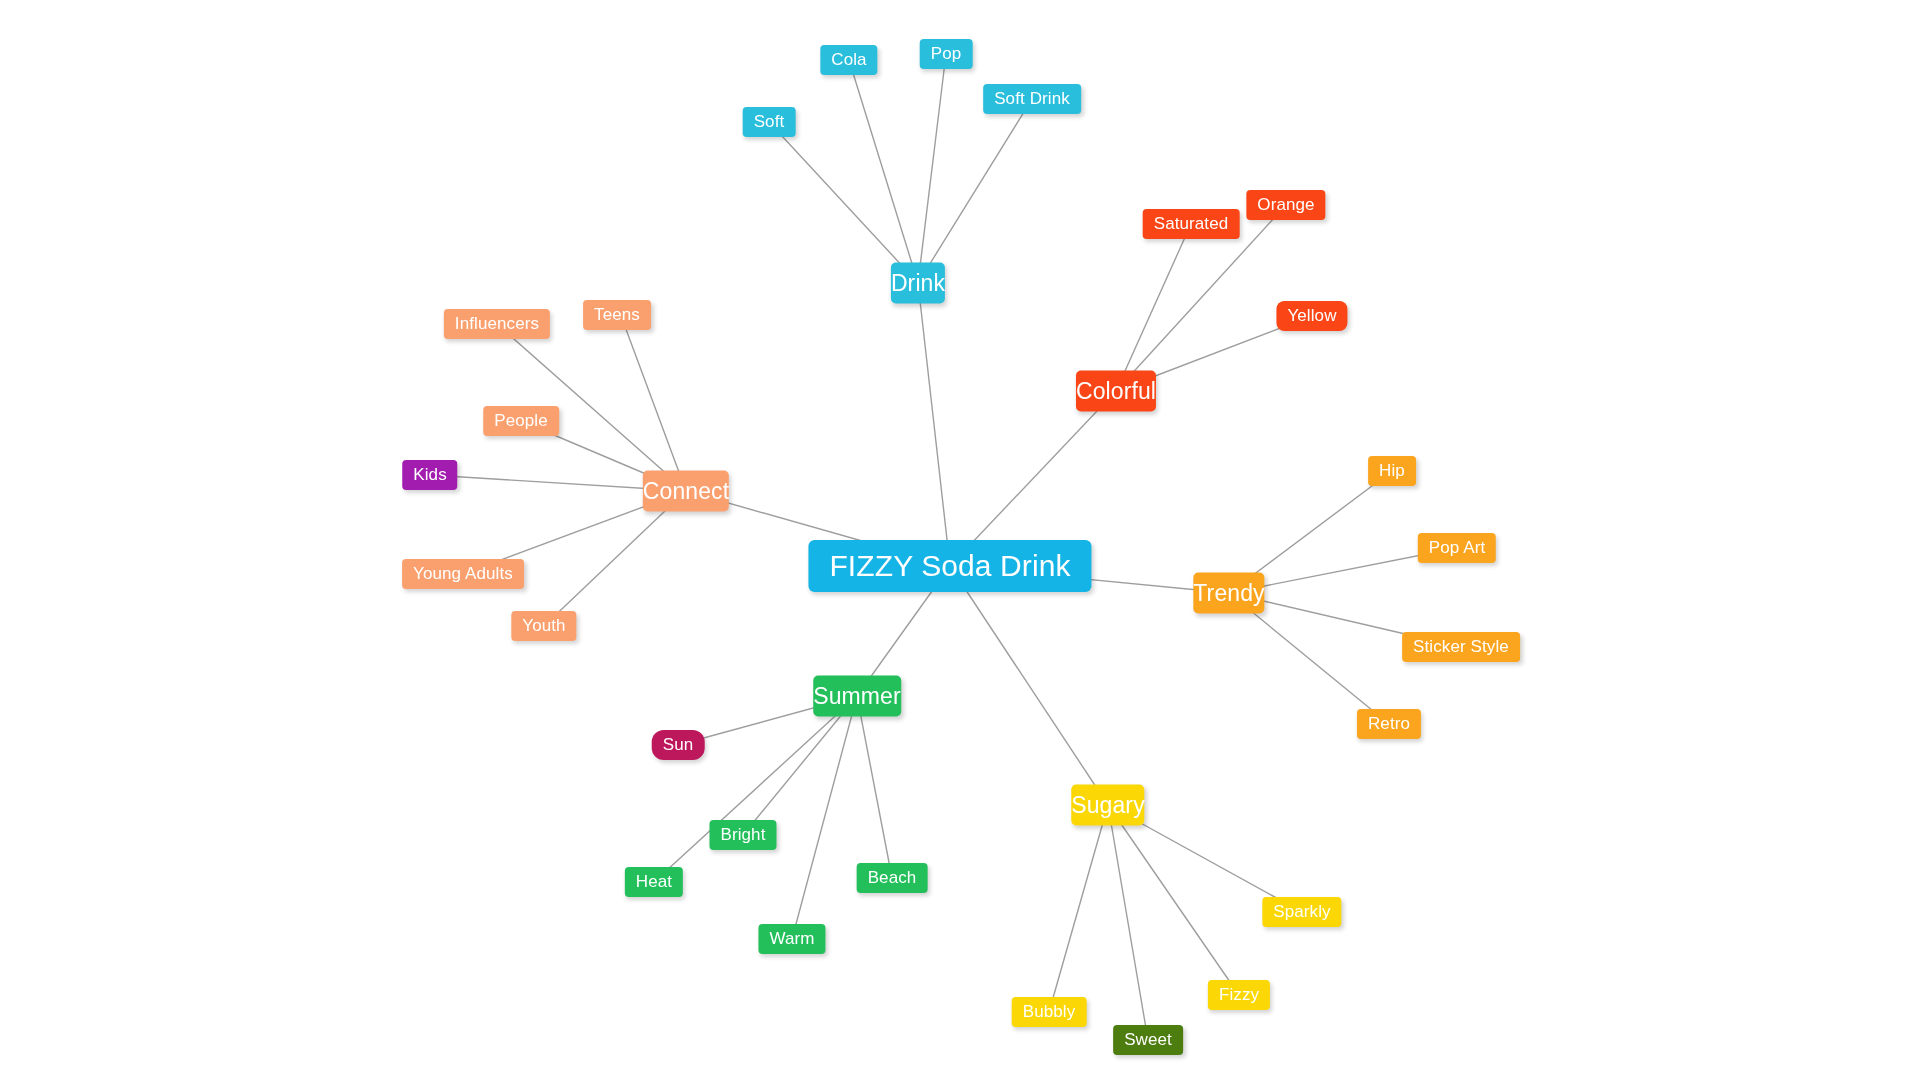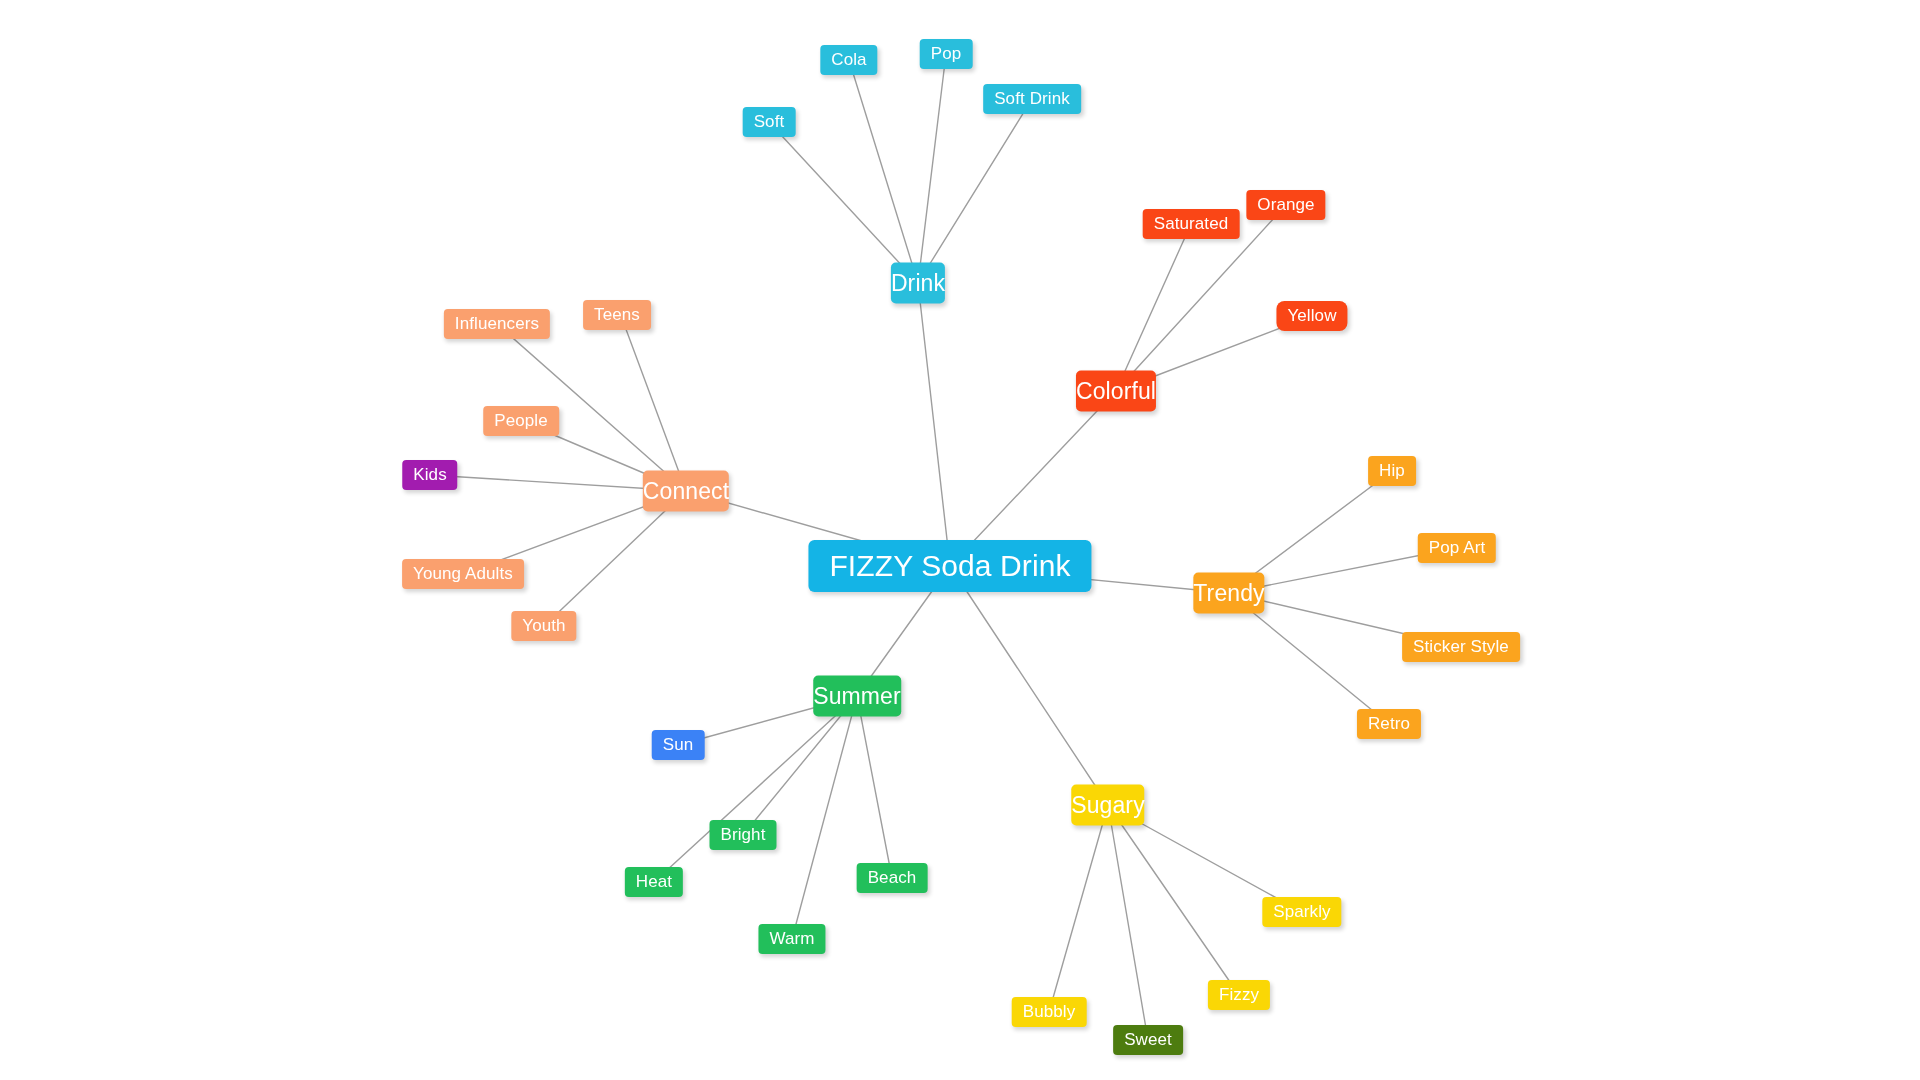--- a/index.html
+++ b/index.html
@@ -110,21 +110,21 @@
       <div class="node leaf" style="left: 1392px; top: 471px; background: rgb(251, 164, 30);">Hip</div>
       <div class="node leaf" style="left: 1457px; top: 548px; background: rgb(251, 164, 30);">Pop Art</div>
       <div class="node leaf" style="left: 1461px; top: 647px; background: rgb(251, 164, 30);">Sticker Style</div>
       <div class="node leaf" style="left: 1389px; top: 724px; background: rgb(251, 164, 30);">Retro</div>
       <div class="node branch" style="left: 1108px; top: 805px; background: rgb(250, 215, 5);">Sugary</div>
       <div class="node leaf" style="left: 1302px; top: 912px; background: rgb(250, 215, 5);">Sparkly</div>
       <div class="node leaf" style="left: 1239px; top: 995px; background: rgb(250, 215, 5);">Fizzy</div>
       <div class="node leaf" style="left: 1148px; top: 1040px; background: #4d7c0f;">Sweet</div>
       <div class="node leaf" style="left: 1049px; top: 1012px; background: rgb(250, 215, 5);">Bubbly</div>
       <div class="node branch" style="left: 857px; top: 696px; background: rgb(34, 191, 91);">Summer</div>
-      <div class="node leaf" style="left: 678px; top: 745px; background: #3b82f6;">Sun</div>
+      <div class="node leaf" style="left: 678px; top: 745px; background: #be185d; border-radius: 12px;">Sun</div>
       <div class="node leaf" style="left: 743px; top: 835px; background: rgb(34, 191, 91);">Bright</div>
       <div class="node leaf" style="left: 654px; top: 882px; background: rgb(34, 191, 91);">Heat</div>
       <div class="node leaf" style="left: 792px; top: 939px; background: rgb(34, 191, 91);">Warm</div>
       <div class="node leaf" style="left: 892px; top: 878px; background: rgb(34, 191, 91);">Beach</div>
       <div class="node branch" style="left: 686px; top: 491px; background: rgb(250, 160, 110);">Connect</div>
       <div class="node leaf" style="left: 497px; top: 324px; background: rgb(250, 160, 110);">Influencers</div>
       <div class="node leaf" style="left: 617px; top: 305px; background: rgb(250, 160, 110); margin-top: 10px;">Teens</div>
       <div class="node leaf" style="left: 521px; top: 421px; background: rgb(250, 160, 110);">People</div>
       <div class="node leaf" style="left: 430px; top: 475px; background: #a21caf;">Kids</div>
       <div class="node leaf" style="left: 463px; top: 574px; background: rgb(250, 160, 110);">Young Adults</div>

